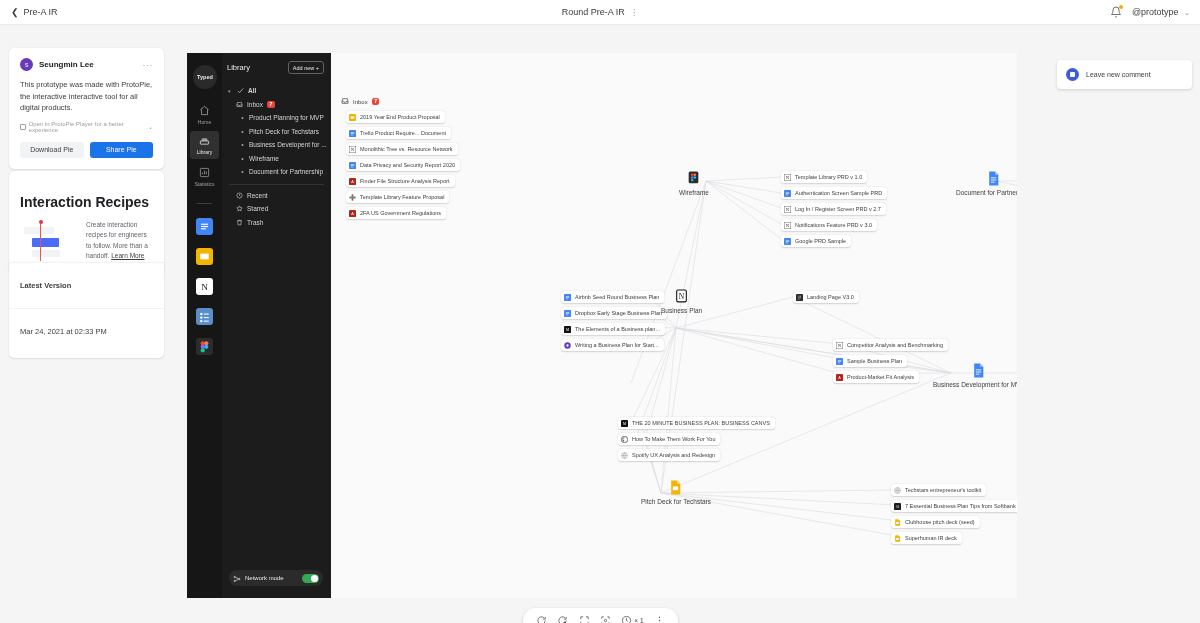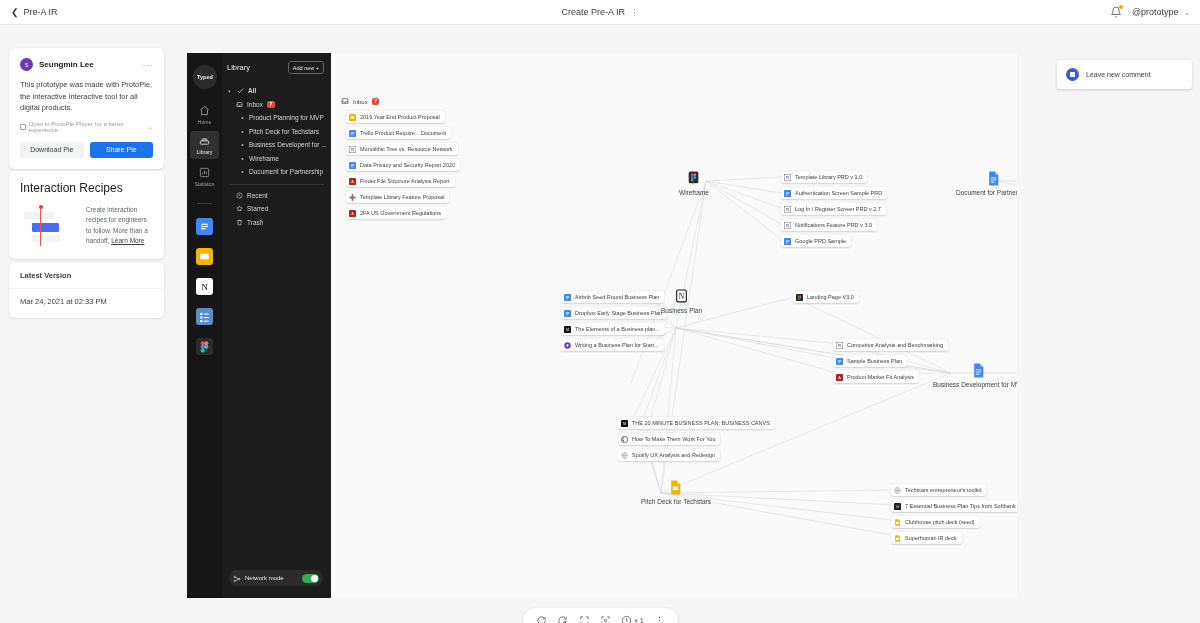--- a/index.html
+++ b/index.html
@@ -63,38 +63,38 @@
   .open-row .mini-ic { width: 6px; height: 6px; border: .8px solid #9aa0a6; border-radius: 1px; }
   .btn-row { margin-top: 9px; display: flex; gap: 6px; }
   .btn {
     flex: 1; height: 16px; border-radius: 3px; font-size: 7px;
     display: flex; align-items: center; justify-content: center; cursor: pointer;
   }
   .btn-secondary { background: #f1f3f4; color: #3c4043; }
   .btn-primary { background: #1a73e8; color: #ffffff; }
 
   #card-recipes { top: 146px; padding: 10px 11px 12px; }
-  .card-title { font-size: 12px; font-weight: normal; color: #202124; }
+  .card-title { font-size: 14px; font-weight: bold; color: #202124; margin-top: 13px; }
   .recipe-body { margin-top: 10px; display: flex; align-items: center; gap: 8px; }
   .recipe-thumb { position: relative; width: 58px; height: 40px; flex: none; }
   .recipe-thumb .bar1 { position: absolute; top: 6px; left: 4px; width: 30px; height: 7px; background: #f1f3f4; }
   .recipe-thumb .bar2 { position: absolute; top: 17px; left: 12px; width: 27px; height: 9px; background: #4a6cf7; border-radius: 1px;}
   .recipe-thumb .bar3 { position: absolute; top: 29px; left: 12px; width: 28px; height: 7px; background: #f1f3f4; }
   .recipe-thumb .pin { position: absolute; top: 0px; left: 20px; width: 1px; height: 40px; background: #ef5350; }
   .recipe-thumb .pinhead { position: absolute; top: -1px; left: 18.5px; width: 4px; height: 4px; background: #e53935; border-radius: 50%; }
   .recipe-text { font-size: 6.5px; line-height: 1.6; color: #5f6368; }
   .recipe-text a { color: #3c4043; text-decoration: underline; }
 
   #card-version { top: 237px; padding-bottom: 4px; }
   .ver-head {
     display: flex; align-items: center; justify-content: space-between;
     padding: 10px 11px 9px;
   }
   .chev-up { font-size: 8px; color: #5f6368; }
-  .ver-row { padding: 8px 11px; font-size: 7.5px; color: #3c4043; border-top: 1px solid #f1f3f4; }
+  .ver-row { padding: 18px 11px; font-size: 7.5px; color: #3c4043; border-top: 1px solid #f1f3f4; }
   .ver-row.bold { font-weight: bold; border-top: 1px solid #f1f3f4; }
 
   
   .app {
     position: absolute; left: 187px; top: 28px; width: 830px; height: 545px;
     background: #fafafa; overflow: hidden;
   }
   .app-dark {
     position: absolute; left: 0; top: 0; width: 144px; height: 545px;
     background: #1c1c1c;
@@ -203,21 +203,21 @@
 </style>
 </head>
 <body>
 
 <div class="topbar">
   <div class="topbar-left">
     <span class="back-chev">❮</span>
     <span class="proj">Pre-A IR</span>
   </div>
   <div class="topbar-center">
-    <span>Create Pre-A IR</span>
+    <span>Round Pre-A IR</span>
     <span class="kebab">⋮</span>
   </div>
   <div class="topbar-right">
     <span class="bell">
       <svg width="12" height="12" viewBox="0 0 24 24" fill="none" stroke="#5f6368" stroke-width="1.8">
         <path d="M18 8a6 6 0 1 0-12 0c0 7-3 9-3 9h18s-3-2-3-9"></path>
         <path d="M13.7 21a2 2 0 0 1-3.4 0"></path>
       </svg>
       <span class="dot"></span>
     </span>

